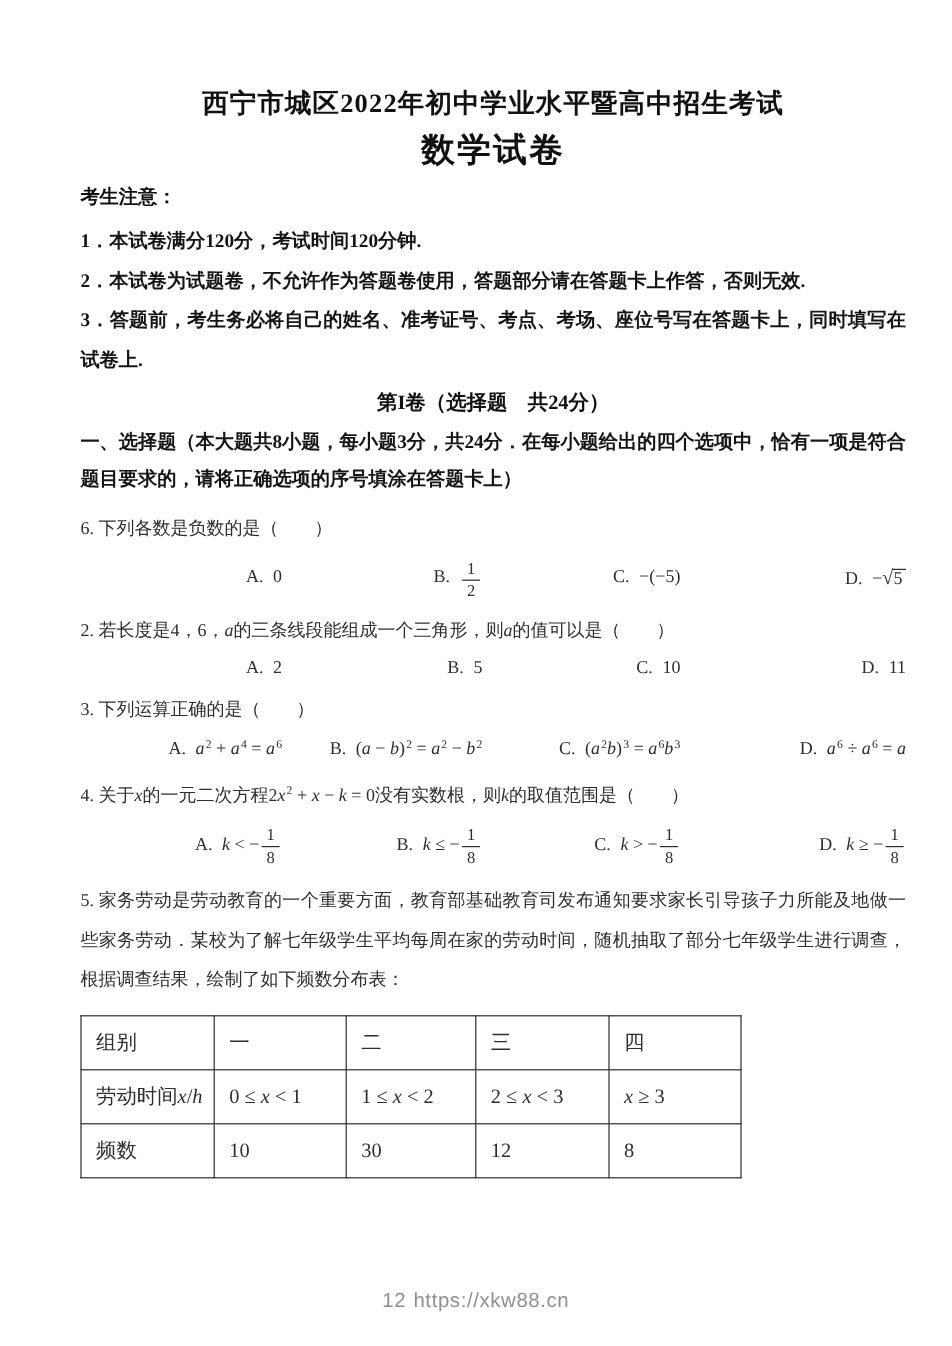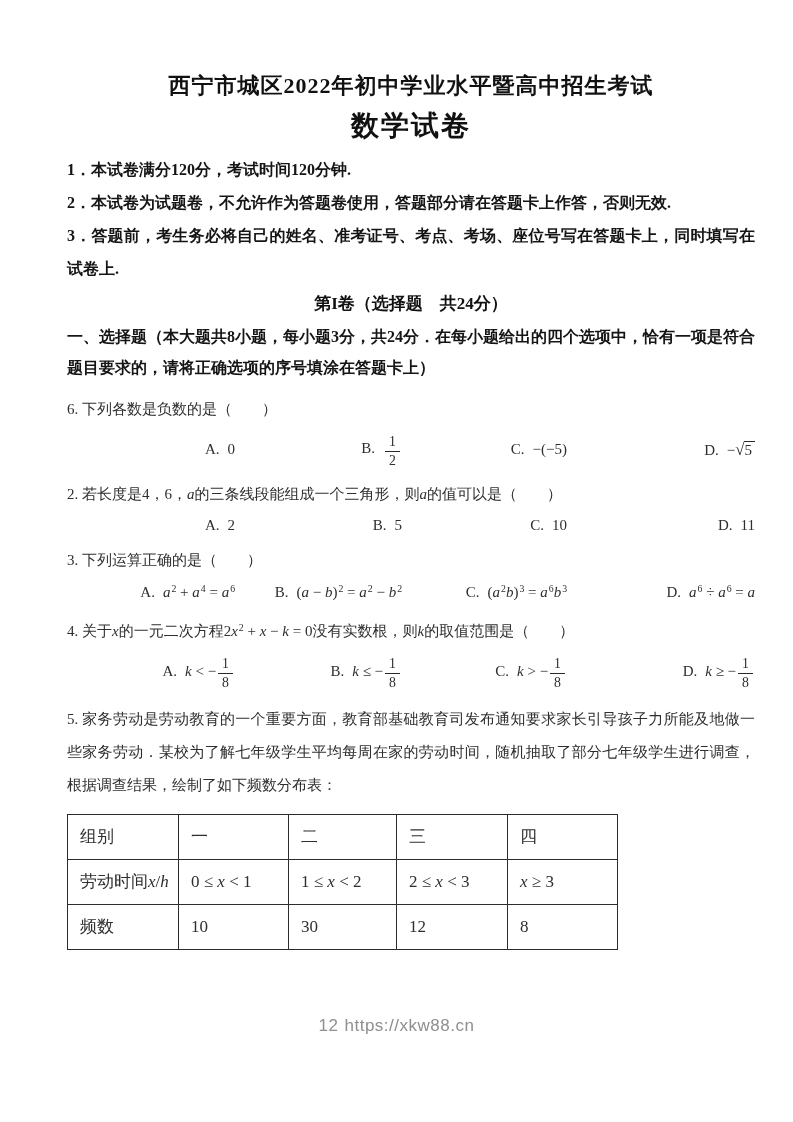--- a/index.html
+++ b/index.html
@@ -68,35 +68,36 @@
   }
   .freq-table td{
     border:1.6px solid #2c2c2c;
     height:44px;
     padding:0 0 0 12px;
     font-size:17px;color:#2e2e2e;
     vertical-align:middle;
     overflow:hidden;
   }
   .footer{
-    position:absolute;left:0;right:0;top:1012px;
+    position:absolute;left:0;right:0;top:1070px;
     text-align:center;
     font-family:"Liberation Sans","DejaVu Sans",sans-serif;
     font-size:17px;color:#8f8f8f;letter-spacing:0.5px;
   }
   .footer span{margin:0 3px;}
 </style>
 </head>
 <body>
 
 <div class="page">
 
   <h1 class="doc-title">西宁市城区2022年初中学业水平暨高中招生考试</h1>
   <h2 class="doc-subtitle">数学试卷</h2>
 
+  <p class="notice-label">考生注意：</p>
   <p class="notice-item">1．本试卷满分120分，考试时间120分钟.</p>
   <p class="notice-item">2．本试卷为试题卷，不允许作为答题卷使用，答题部分请在答题卡上作答，否则无效.</p>
   <p class="notice-item">3．答题前，考生务必将自己的姓名、准考证号、考点、考场、座位号写在答题卡上，同时填写在试卷上.</p>
 
   <p class="section-title">第I卷（选择题　共24分）</p>
   <p class="section-intro">一、选择题（本大题共8小题，每小题3分，共24分．在每小题给出的四个选项中，恰有一项是符合题目要求的，请将正确选项的序号填涂在答题卡上）</p>
 
   <div class="q">
     <div class="stem"><span class="mt">6. 下列各数是负数的是（　　）</span></div>
     <div class="options">

